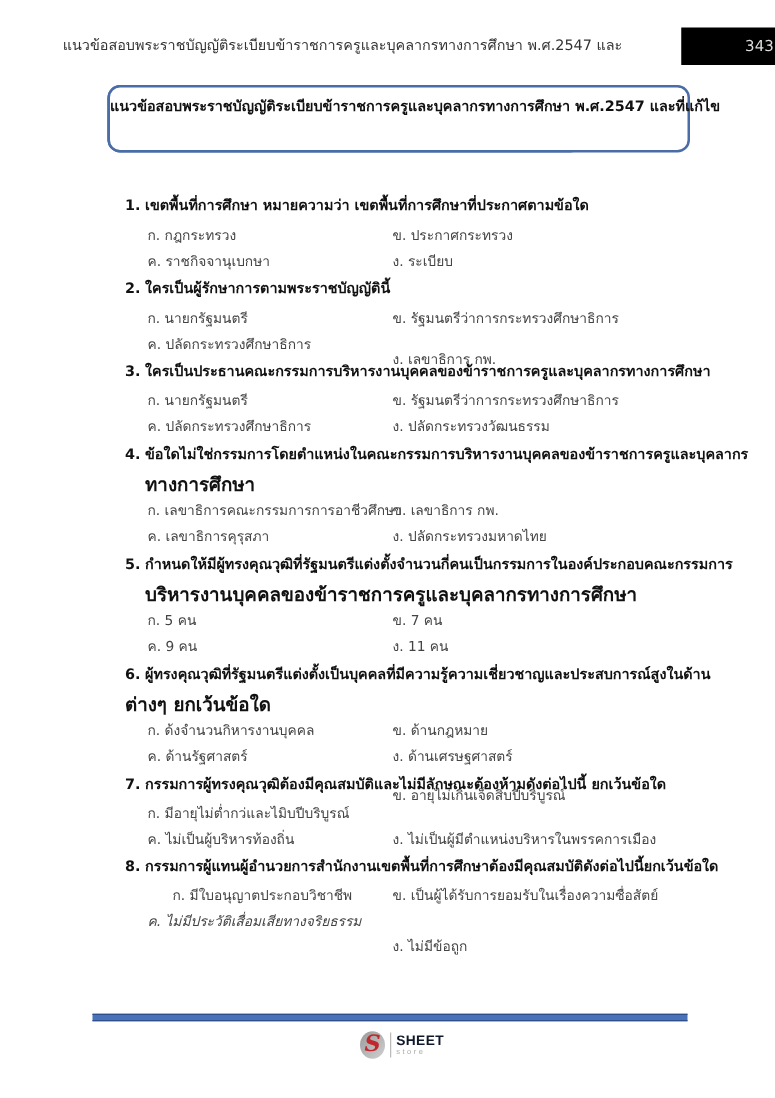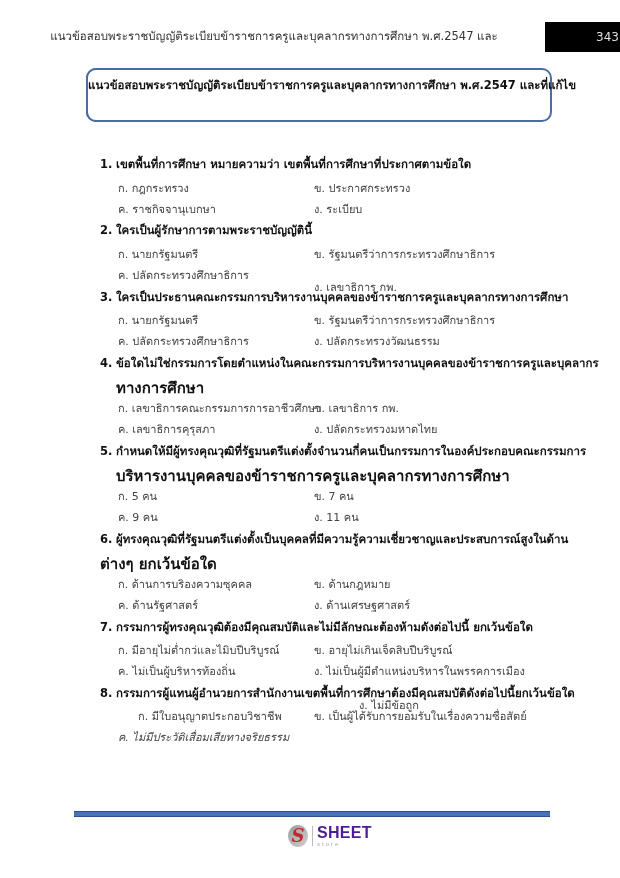--- a/index.html
+++ b/index.html
@@ -38,21 +38,21 @@
     border-top:1px solid #2d4f8c; border-bottom:1px solid #2d4f8c;
   }
   .logo { position:absolute; left:288px; top:823px; height:26px; display:flex; align-items:center; }
   .logo-mark {
     width:20px; height:22px; border-radius:50%; background:linear-gradient(135deg,#9a9a9a,#d0d0d0);
     position:relative; display:flex; align-items:center; justify-content:center;
   }
   .logo-mark span { color:#c0282d; font-weight:bold; font-size:18px; font-family:"DejaVu Serif", serif; font-style:italic; line-height:18px;}
   .logo-sep { width:1px; height:20px; background:#bbb; margin:0 4px; }
   .logo-text { display:flex; flex-direction:column; line-height:1; }
-  .logo-text .big { font-family:"Liberation Sans", sans-serif; font-weight:bold; font-size:16px; color:#4c1d95; letter-spacing:0.3px; }
+  .logo-text .big { font-family:"Liberation Sans", sans-serif; font-weight:bold; font-size:11px; color:#0f172a; letter-spacing:0.3px; }
   .logo-text .small { font-family:"Liberation Sans", sans-serif; font-size:6px; color:#aaa; letter-spacing:2px; }
 </style>
 </head>
 <body>
 
 <div class="running-header">แนวข้อสอบพระราชบัญญัติระเบียบข้าราชการครูและบุคลากรทางการศึกษา พ.ศ.2547 และ</div>
 <div class="page-num">343</div>
 
 <div class="title-box" style="left:86px; width:380px;"></div>
 
@@ -94,36 +94,36 @@
 
   <div class="q-line" style="top:442px;"><span class="num">5.</span><span>กำหนดให้มีผู้ทรงคุณวุฒิที่รัฐมนตรีแต่งตั้งจำนวนกี่คนเป็นกรรมการในองค์ประกอบคณะกรรมการ</span></div>
   <div class="q-cont" style="top:464px;">บริหารงานบุคคลของข้าราชการครูและบุคลากรทางการศึกษา</div>
   <div class="opt left" style="top:487px;">ก. 5 คน</div>
   <div class="opt right" style="top:487px;">ข. 7 คน</div>
   <div class="opt left" style="top:508px;">ค. 9 คน</div>
   <div class="opt right" style="top:508px;">ง. 11 คน</div>
 
   <div class="q-line" style="top:530px;"><span class="num">6.</span><span>ผู้ทรงคุณวุฒิที่รัฐมนตรีแต่งตั้งเป็นบุคคลที่มีความรู้ความเชี่ยวชาญและประสบการณ์สูงในด้าน</span></div>
   <div class="q-cont flush" style="top:552px;">ต่างๆ ยกเว้นข้อใด</div>
-  <div class="opt left" style="top:575px;">ก. ด้านการบริองความซุคคล</div>
+  <div class="opt left" style="top:575px;">ก. ด้งจำนวนกิหารงานบุคคล</div>
   <div class="opt right" style="top:575px;">ข. ด้านกฎหมาย</div>
   <div class="opt left" style="top:596px;">ค. ด้านรัฐศาสตร์</div>
   <div class="opt right" style="top:596px;">ง. ด้านเศรษฐศาสตร์</div>
 
   <div class="q-line" style="top:618px;"><span class="num">7.</span><span>กรรมการผู้ทรงคุณวุฒิต้องมีคุณสมบัติและไม่มีลักษณะต้องห้ามดังต่อไปนี้ ยกเว้นข้อใด</span></div>
   <div class="opt left" style="top:641px;">ก. มีอายุไม่ต่ำกว่และไมิบปีบริบูรณ์</div>
-  <div class="opt right" style="top:641px;text-align:center;">ข. อายุไม่เกินเจ็ดสิบปีบริบูรณ์</div>
+  <div class="opt right" style="top:627px;text-align:center;">ข. อายุไม่เกินเจ็ดสิบปีบริบูรณ์</div>
   <div class="opt left" style="top:662px;">ค. ไม่เป็นผู้บริหารท้องถิ่น</div>
   <div class="opt right" style="top:662px;">ง. ไม่เป็นผู้มีตำแหน่งบริหารในพรรคการเมือง</div>
 
   <div class="q-line" style="top:684px;"><span class="num">8.</span><span>กรรมการผู้แทนผู้อำนวยการสำนักงานเขตพื้นที่การศึกษาต้องมีคุณสมบัติดังต่อไปนี้ยกเว้นข้อใด</span></div>
   <div class="opt left" style="top:707px;margin-left:20px;">ก. มีใบอนุญาตประกอบวิชาชีพ</div>
   <div class="opt right" style="top:707px;">ข. เป็นผู้ได้รับการยอมรับในเรื่องความซื่อสัตย์</div>
   <div class="opt left" style="top:728px;font-style:italic;">ค. ไม่มีประวัติเสื่อมเสียทางจริยธรรม</div>
-  <div class="opt right" style="top:696px;margin-left:45px;">ง. ไม่มีข้อถูก</div>
+  <div class="opt right" style="top:748px;">ง. ไม่มีข้อถูก</div>
 </div>
 
 <div class="footer-rule"></div>
 
 <div class="logo">
   <div class="logo-mark">
       <span>S</span>
     </div>
   <div class="logo-sep"></div>
   <div class="logo-text">

